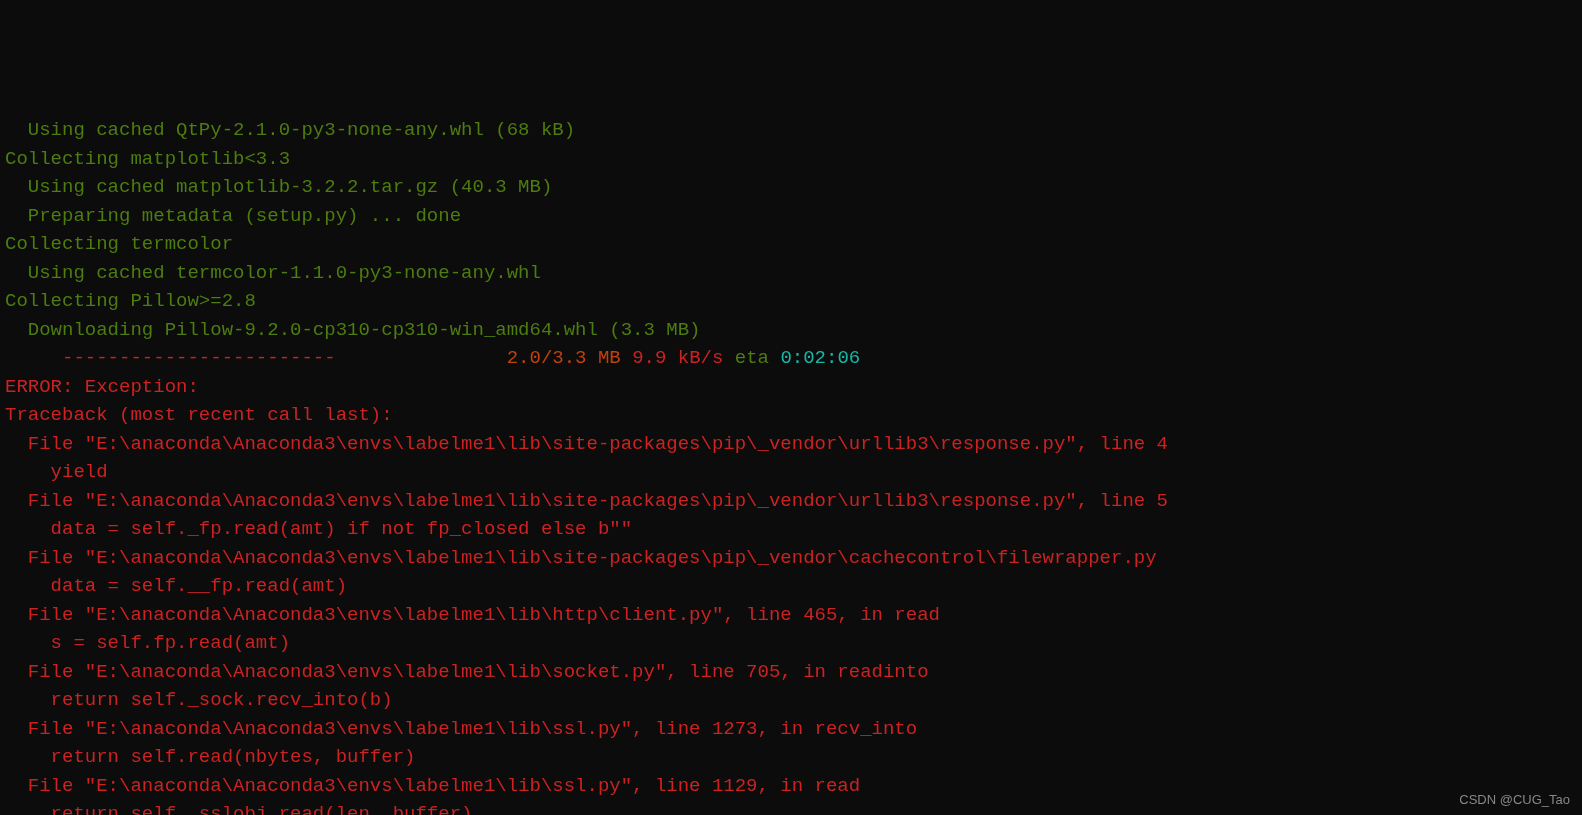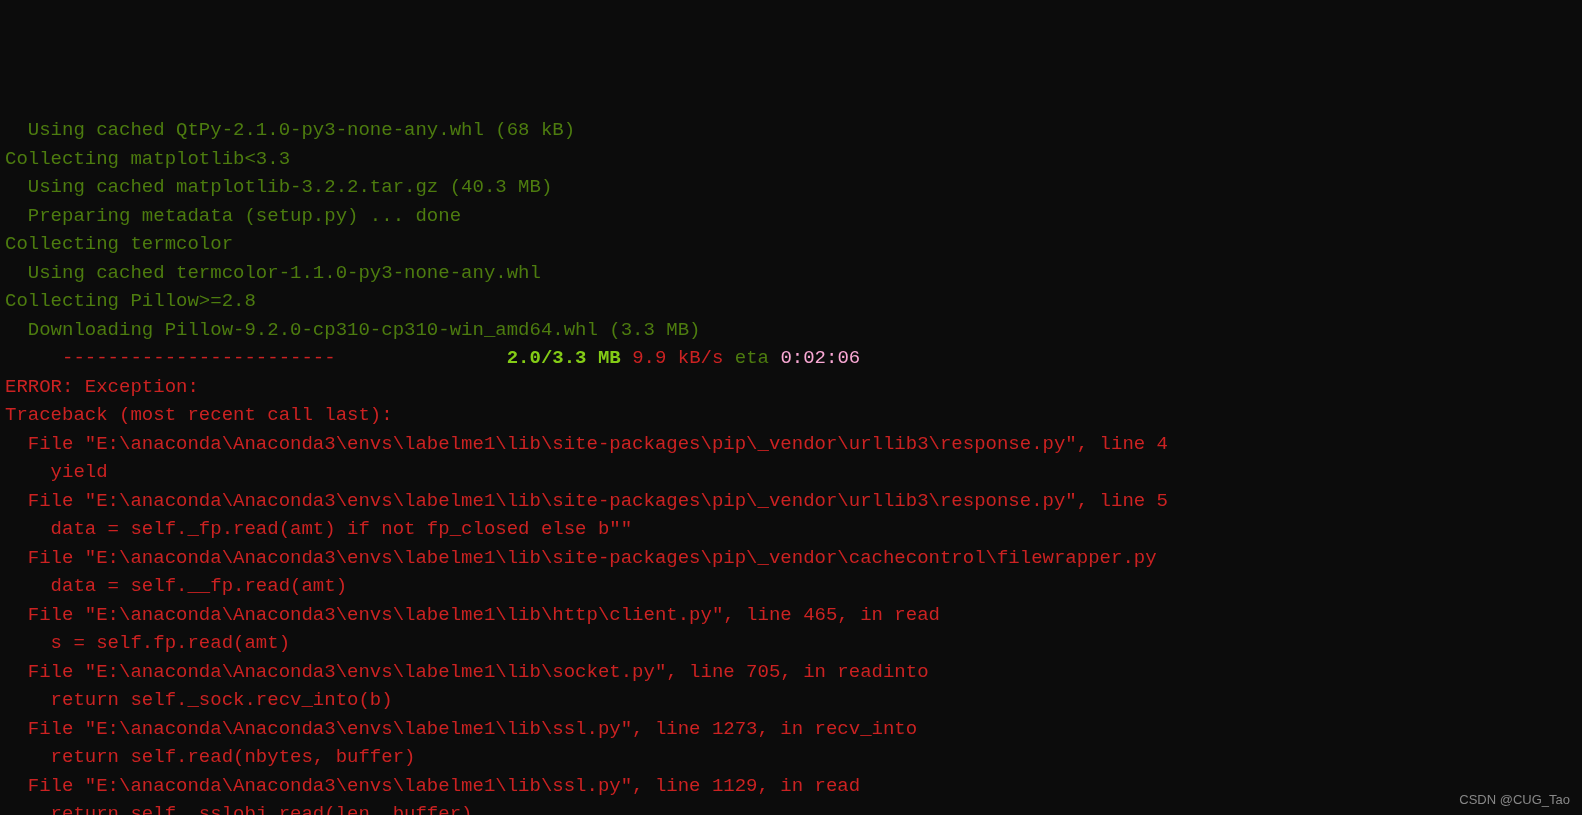--- a/index.html
+++ b/index.html
@@ -18,22 +18,22 @@
       width: 1582px;
       height: 815px;
       position: relative;
       padding: 0;
     }
     .terminal {
       padding: 2px 5px;
     }
     .white { color: #4d7c0f; }
     .red { color: #cc2222; }
-    .green { color: #84cc16; font-weight: bold; }
-    .cyan { color: #f9a8d4; }
+    .green { color: #c2410c; }
+    .cyan { color: #14b8a6; }
     .watermark {
       position: absolute;
       bottom: 6px;
       right: 12px;
       font-size: 13px;
       color: #888888;
       font-family: Arial, sans-serif;
       white-space: nowrap;
     }
   </style>

